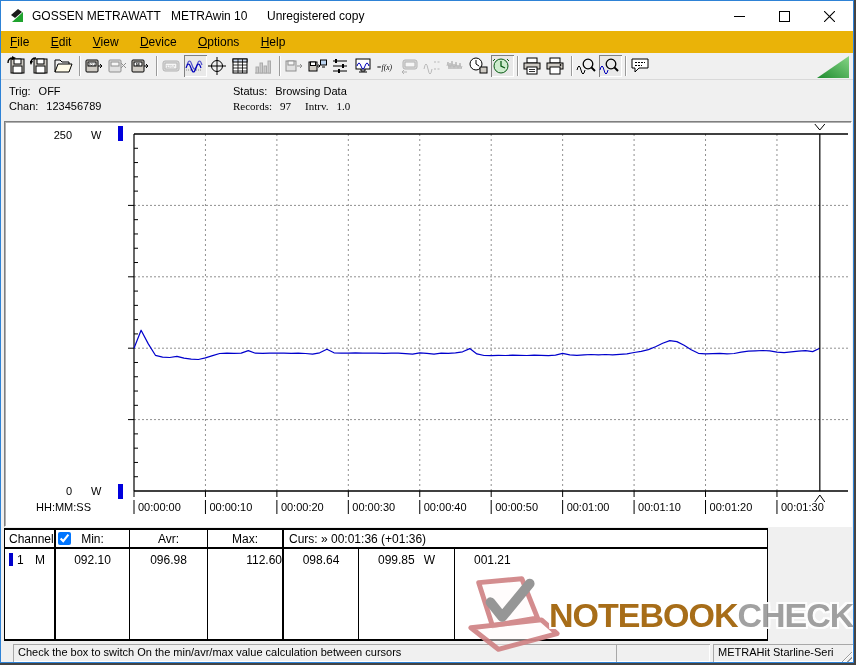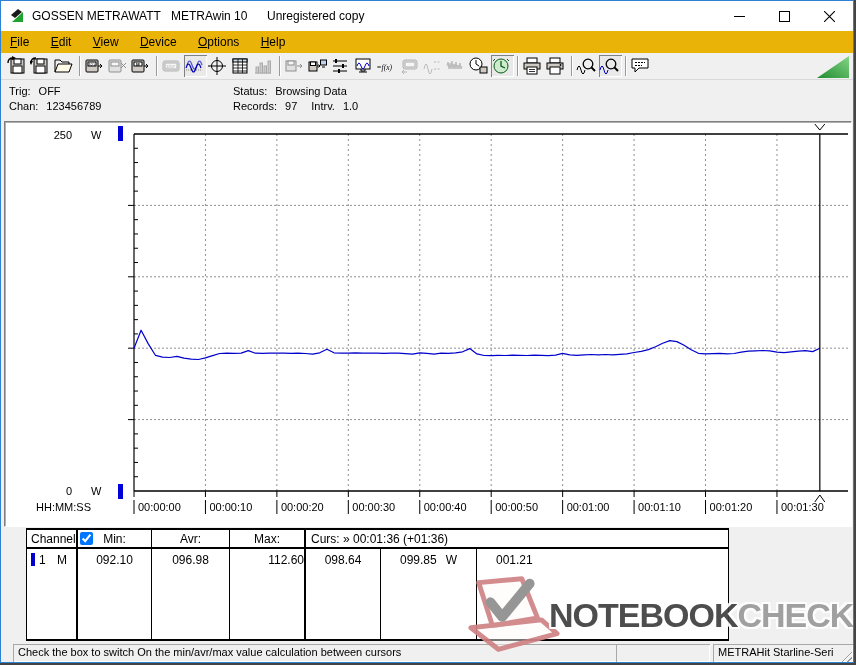--- a/index.html
+++ b/index.html
@@ -32,34 +32,34 @@
           margin:0 3px; flex:0 0 auto; }
   .green-corner { position:absolute; right:4px; top:55px; width:32px; height:22px;
           background:linear-gradient(to top right,#1f8c2f,#86d586);
           clip-path:polygon(100% 0,100% 100%,0 100%); }
 
   
   .infostrip { position:absolute; top:79px; left:0; width:100%; height:41px; background:#f0f0f0;
                font-size:11px; }
   .info-line { position:absolute; white-space:nowrap; }
   .il-trig { left:8px; top:5px; } .il-chan { left:8px; top:20px; }
-  .il-status { left:232px; top:5px; } .il-records { left:232px; top:20px; }
+  .il-status { left:232px; top:5px; } .il-records { left:232px; top:20px;font-family:Liberation Serif, serif; }
   .info-val { margin-left:8px; } .info-val2 { margin-left:14px; }
 
   
   .chart-panel { position:absolute; left:3px; top:120px; width:848px; height:406px; background:#ffffff;
                  border-top:1px solid #7f7f7f; border-left:1px solid #7f7f7f;
                  border-bottom:1px solid #ffffff; border-right:1px solid #ffffff;
                  box-shadow:inset 1px 1px 0 #b0b0b0; }
   #chart-svg { display:block; }
 
   
-  .meas-table { position:absolute; left:3px; top:527px; width:703px; height:113px; background:#ffffff;
+  .meas-table { position:absolute; left:3px; top:527px; width:764px; height:113px; background:#ffffff;
                 border-top:2px solid #000; border-bottom:2px solid #000;
-                border-left:1px solid #000; border-right:1px solid #000; font-size:12px;margin-left:22px; }
+                border-left:1px solid #000; border-right:1px solid #000; font-size:12px; }
   .mt-header { position:relative; height:19px; border-bottom:2px solid #000; }
   .mt-row { position:relative; height:90px; }
   .cell { position:absolute; top:0; height:100%; padding-top:2px; white-space:nowrap; }
   .bdr1 { border-right:1px solid #000; } .bdr2 { border-right:2px solid #000; }
   .h-channel { left:0; width:51px; padding-left:4px; }
   .h-min  { left:51px; width:74px; text-align:center; }
   .h-avr  { left:125px; width:78px; text-align:center; }
   .h-max  { left:203px; width:76px; text-align:center; }
   .h-curs { left:279px; width:568px; padding-left:5px; }
   .c-channel { left:0; width:51px; }
@@ -457,21 +457,21 @@
       <div class="cell c-delta">001.21</div>
     </div>
   </div>
 
   <div class="watermark">
     <svg width="98" height="78" viewBox="0 0 100 78">
       <path d="M14 6 L58 2 L74 42 L28 50 Z" fill="rgba(255,250,250,0.5)" stroke="#d08486" stroke-width="5" stroke-linejoin="round"></path>
       <path d="M6 52 L78 44 L94 58 L34 74 Z" fill="rgba(255,250,250,0.5)" stroke="#d08486" stroke-width="5" stroke-linejoin="round"></path>
       <path d="M26 26 L38 41 L66 7" fill="none" stroke="#8f8f8f" stroke-width="10" stroke-linecap="round" stroke-linejoin="round"></path>
     </svg>
-    <span class="wm-text"><span id="wm1" style="color: #404040;">NOTEBOOK</span><span id="wm2" style="color: rgb(154, 154, 154);">CHECK</span></span>
+    <span class="wm-text"><span id="wm1" style="color: #a16207;">NOTEBOOK</span><span id="wm2" style="color: rgb(154, 154, 154);">CHECK</span></span>
   </div>
 
   <div class="statusbar">
     <div class="sb-panel sb-hint">Check the box to switch On the min/avr/max value calculation between cursors</div>
     <div class="sb-panel sb-mid"></div>
     <div class="sb-panel sb-dev">METRAHit Starline-Seri</div>
     <div class="sb-grip"></div>
   </div>
 
 </div>

